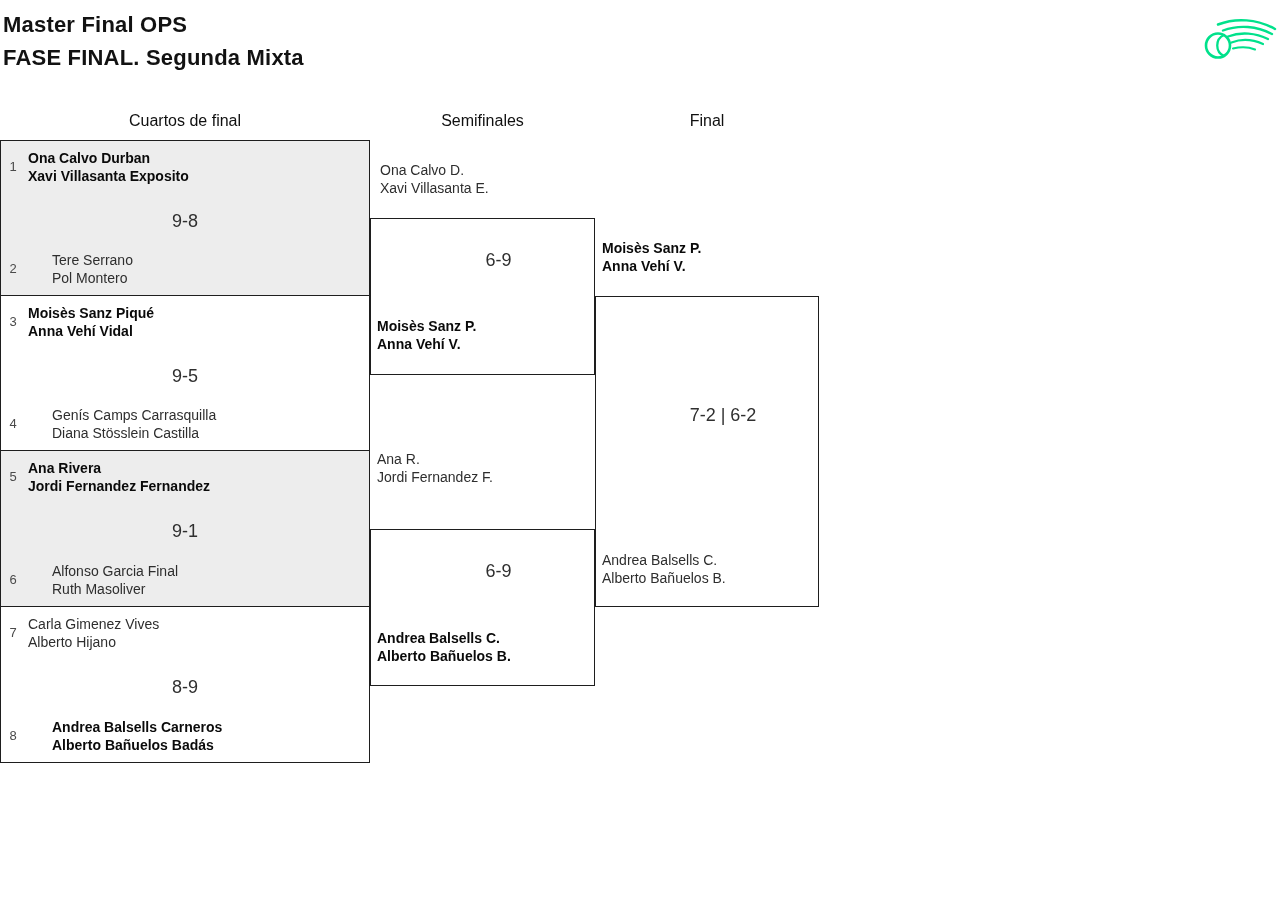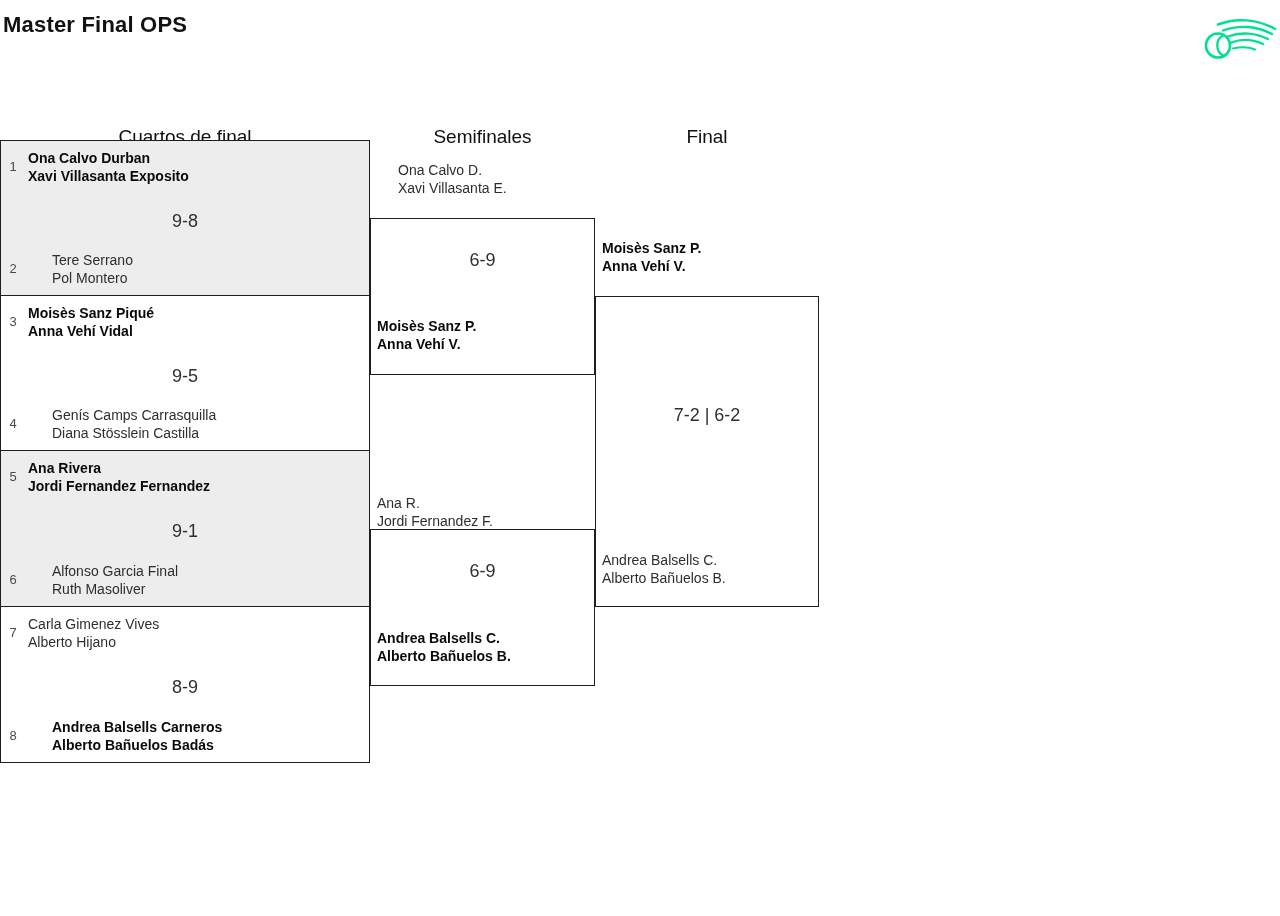--- a/index.html
+++ b/index.html
@@ -4,21 +4,21 @@
 <style>
   html,body { margin:0; padding:0; background:#ffffff; }
   body { font-family:"Liberation Sans","DejaVu Sans",sans-serif; }
   .canvas { position:relative; width:1280px; height:800px; background:#ffffff; overflow:hidden; color:#222; }
 
   
   .title { position:absolute; left:3px; top:8px; font-size:22px; line-height:33px; font-weight:700; color:#121212; letter-spacing:0.2px; }
   .logo { position:absolute; left:1203px; top:16px; width:74px; height:48px; color:#00E18B; }
 
   
-  .round-header { position:absolute; top:126px; height:20px; font-size:19px; font-weight:500; color:#101010; text-align:center; }
+  .round-header { position:absolute; top:112px; height:20px; font-size:16px; font-weight:500; color:#101010; text-align:center; }
   #rh0 { left:0; width:370px; }
   #rh1 { left:370px; width:225px;text-align:center; }
   #rh2 { left:595px; width:224px; }
 
   
   .box { position:absolute; border:1px solid #1e1e1e; box-sizing:border-box; background:transparent; }
   .box.shaded { background:#ededed; }
   .qf { left:0; width:370px; background:#ffffff; }
   .qf.shaded { background:#ededed; }
   #qf0 { top:140px; height:156px; }
@@ -36,38 +36,39 @@
   .qf .team.top { top:8px; }
   .qf .team.bottom { bottom:8px;margin-left:24px; }
   .seed { position:absolute; left:0; width:24px; text-align:center; font-size:13px; line-height:18px; color:#4a4a4a; }
   .seed.top { top:17px; }
   .seed.bottom { bottom:17px; }
   .score { font-size:18px; color:#2f2f2f; text-align:center; }
   .qf .score { position:absolute; left:0; width:100%; top:70px; }
 
   
   .abs-team { position:absolute; }
-  #sf0a { left:398px; top:161px; }
+  #sf0a { left:380px; top:161px; }
   #sf0b { left:377px; top:317px; }
-  #sf1a { left:377px; top:494px; }
+  #sf1a { left:377px; top:450px; }
   #sf1b { left:377px; top:629px; }
   #fina { left:602px; top:239px; }
   #finb { left:602px; top:551px; }
-  .abs-score { position:absolute; }
+  .abs-score { position:absolute;padding-left:16px; }
   #sf0s { left:370px; width:225px; top:250px; }
   #sf1s { left:370px; width:225px; top:561px; }
   #fins { left:595px; width:224px; top:405px; }
 </style>
 </head>
 <body>
 
 <div class="canvas">
 
   <div class="title">
     <div>Master Final OPS</div>
+    <div>FASE FINAL. Segunda Mixta</div>
   </div>
 
   <div class="logo">
     <svg width="74" height="48" viewBox="0 0 74 46">
       <g fill="none" stroke="currentColor" stroke-linecap="round">
         <circle cx="15" cy="28.5" r="12" stroke-width="2.6"></circle>
         <path d="M21 18 C 12 22, 12 35, 21 39" stroke-width="2.3"></path>
         <path d="M15 7.5 C 33 0.5, 54 2, 72 12" stroke-width="2.5"></path>
         <path d="M20 13.5 C 36 7.5, 54 9, 69 17" stroke-width="2.4"></path>
         <path d="M25 19.5 C 38 14.5, 53 16, 65 22" stroke-width="2.3"></path>

